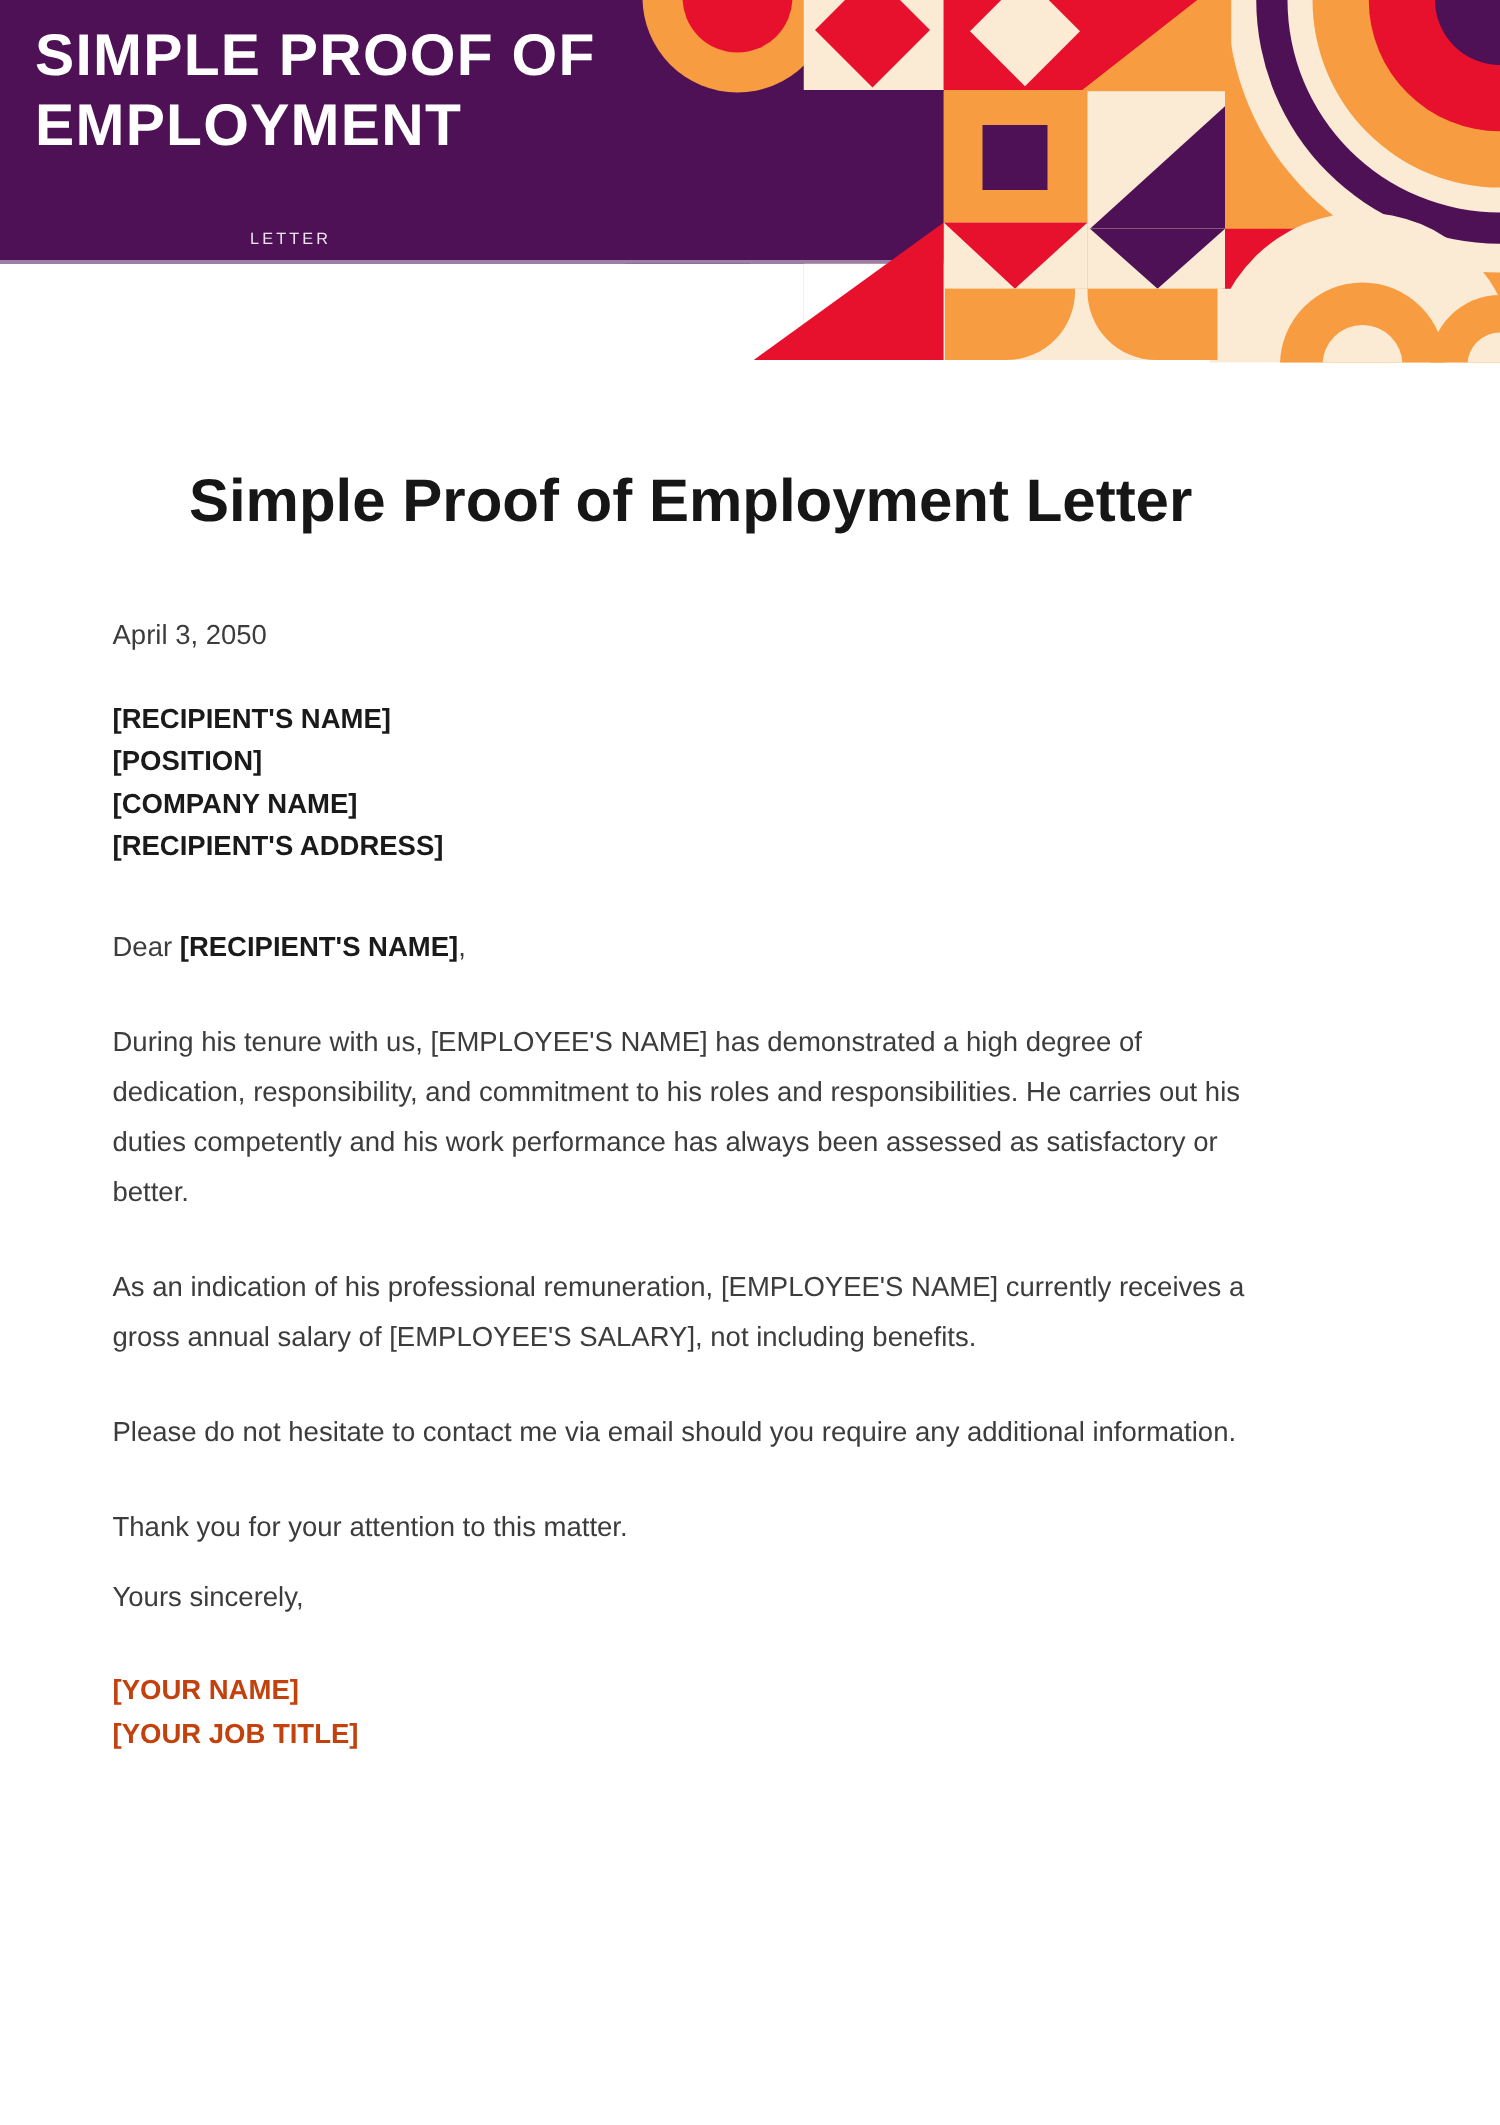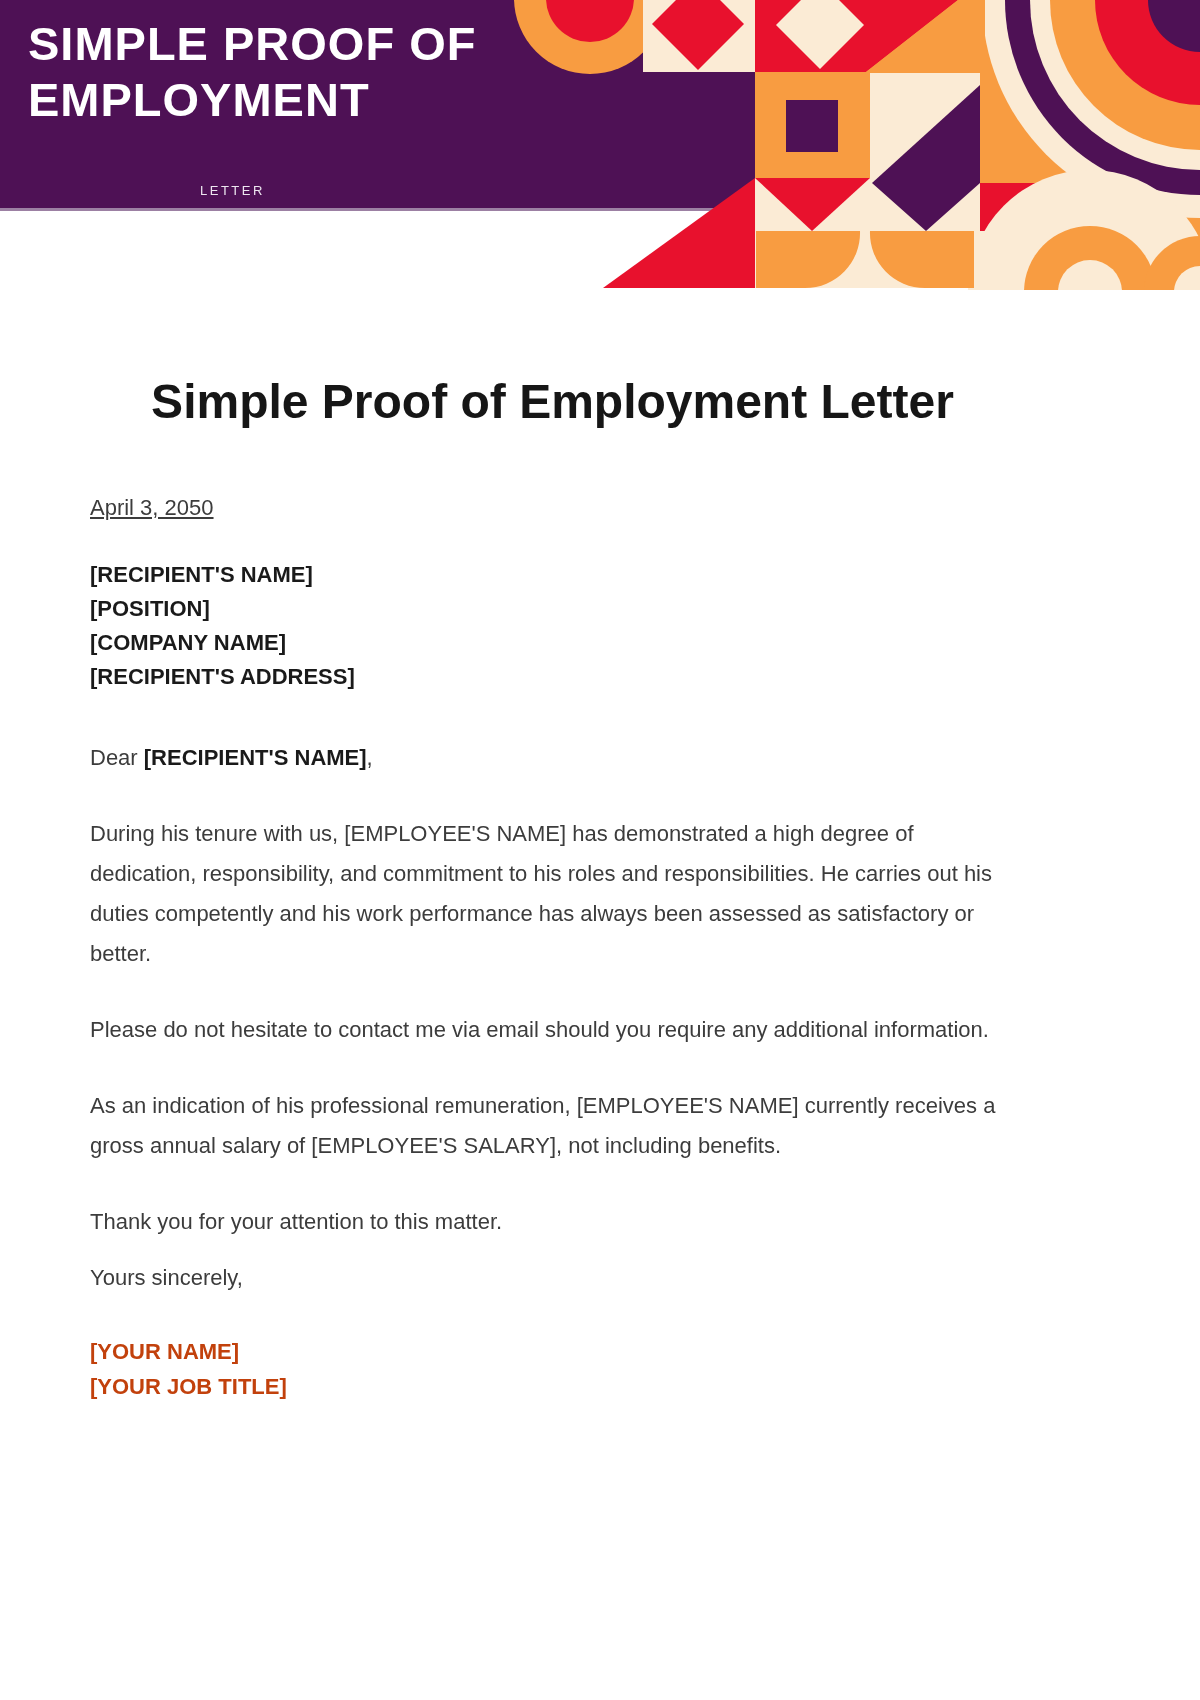--- a/index.html
+++ b/index.html
@@ -39,21 +39,21 @@
   
   .letter-body{
     position:relative;
     padding:0 0 0 90px;width:925px;
     color:#3C3C3C;font-size:22px;line-height:40px;
   }
   .letter-title{
     margin:88px 0 0 0;text-align:center;
     color:#161616;font-size:48px;line-height:48px;font-weight:700;
   }
-  .letter-date{margin:62px 0 0 0;text-decoration:underline;}
+  .letter-date{margin:62px 0 0 0;}
   .recipient{margin:30px 0 0 0;font-weight:700;color:#1A1A1A;line-height:34px;}
   .salutation{margin:44px 0 0 0;}
   .salutation strong{color:#1A1A1A;}
   .para{margin:36px 0 0 0;}
   .closing{margin:16px 0 0 0;}
   .signature{margin:36px 0 0 0;font-weight:700;color:#c2410c;line-height:35px;}
 </style>
 </head>
 <body>
 
@@ -135,22 +135,22 @@
     <div class="recipient">
       <div>[RECIPIENT'S NAME]</div>
       <div>[POSITION]</div>
       <div>[COMPANY NAME]</div>
       <div>[RECIPIENT'S ADDRESS]</div>
     </div>
 
     <p class="salutation"><span>Dear </span><strong>[RECIPIENT'S NAME]</strong><span>,</span></p>
 
     <p class="para">During his tenure with us, [EMPLOYEE'S NAME] has demonstrated a high degree of dedication, responsibility, and commitment to his roles and responsibilities. He carries out his duties competently and his work performance has always been assessed as satisfactory or better.</p>
+    <p class="para">As an indication of his professional remuneration, [EMPLOYEE'S NAME] currently receives a gross annual salary of [EMPLOYEE'S SALARY], not including benefits.</p>
     <p class="para">Please do not hesitate to contact me via email should you require any additional information.</p>
-    <p class="para">As an indication of his professional remuneration, [EMPLOYEE'S NAME] currently receives a gross annual salary of [EMPLOYEE'S SALARY], not including benefits.</p>
     <p class="para">Thank you for your attention to this matter.</p>
 
     <p class="closing">Yours sincerely,</p>
 
     <div class="signature">
       <div>[YOUR NAME]</div>
       <div>[YOUR JOB TITLE]</div>
     </div>
   </main>
 

